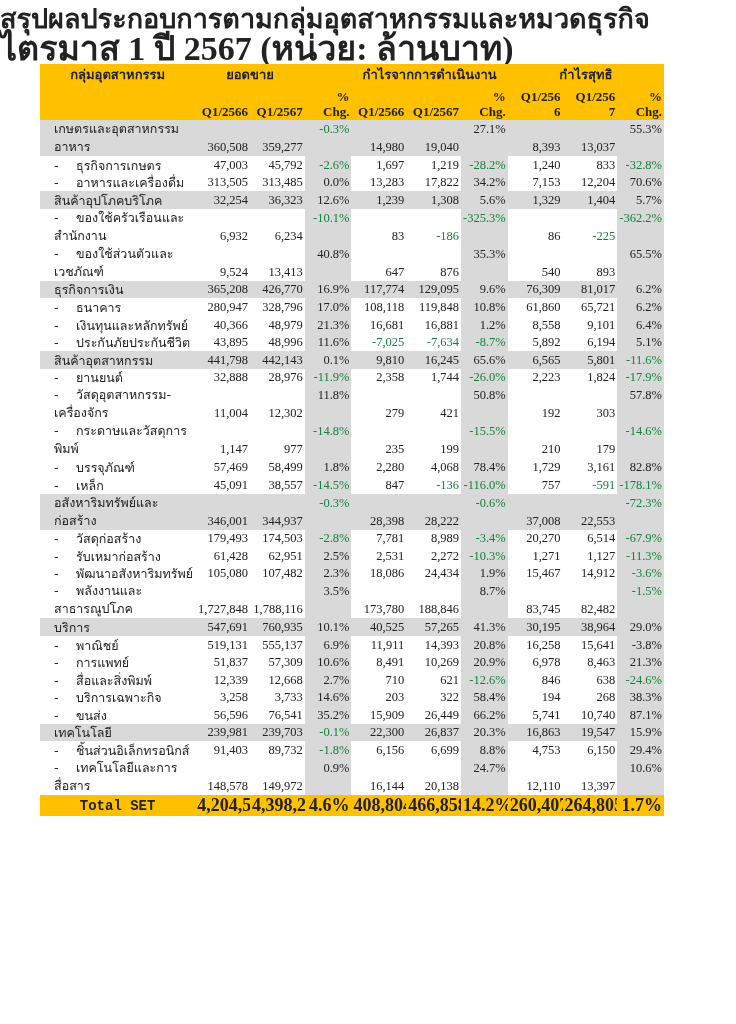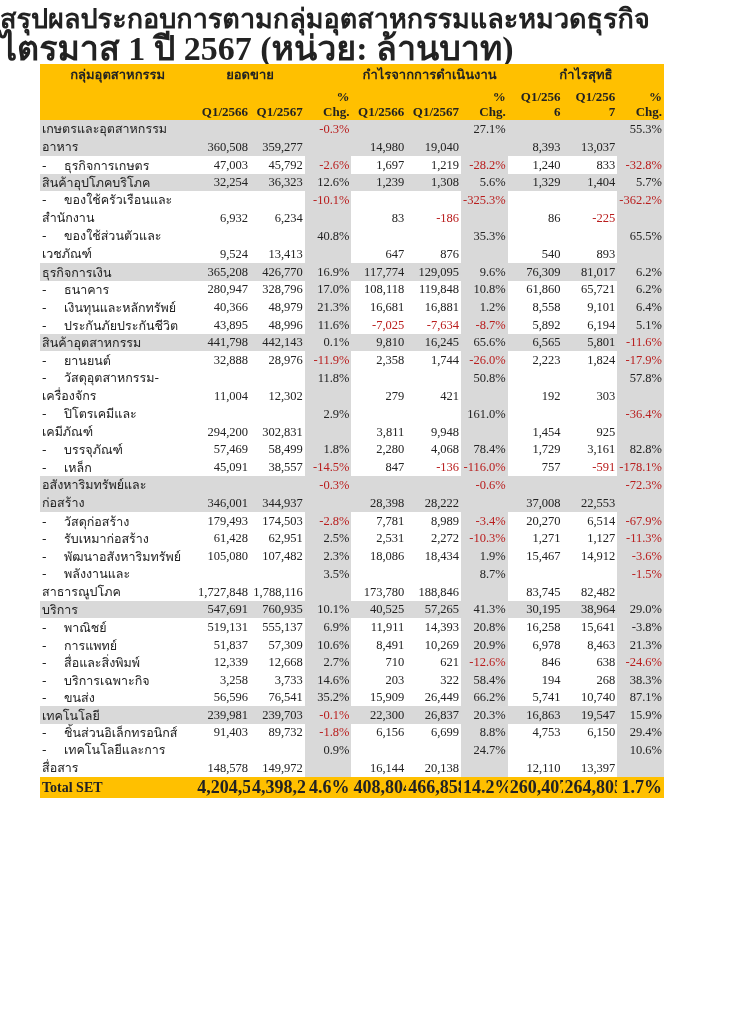--- a/index.html
+++ b/index.html
@@ -12,30 +12,30 @@
     col.c-name { width: 153px; }
     col.c-num { width: 54px; }
     col.c-chg { width: 46px; }
     col.c-np { width: 54px; }
     thead tr.h1 th { background: #ffc000; height: 20px; font-family: Liberation Sans, sans-serif; font-size: 13px; font-weight: bold; vertical-align: middle; color: #222; text-align: center; }
     thead tr.h2 th { background: #ffc000; height: 34px; font-size: 13px; font-weight: bold; text-align: right; vertical-align: bottom; line-height: 15px; padding-bottom: 1px; }
     th.h-group { text-align: center; }
     th.h-name { text-align: center; }
     th .sub { display: block; }
     tbody td { height: 17.6px; line-height: 17px; text-align: right; vertical-align: bottom; }
-    tbody td.name { text-align: left; font-family: "DejaVu Sans", "Liberation Sans", sans-serif; font-size: 12.5px; vertical-align: bottom; padding-left: 2px; }
+    tbody td.name { text-align: left; font-family: "DejaVu Sans", "Liberation Sans", sans-serif; font-size: 12.5px; vertical-align: bottom; padding-left: 14px; }
     tbody tr.grp td { background: #d9d9d9; }
     tbody td.chg { background: #d9d9d9; }
-    .neg { color: #b91c1c; }
+    .neg { color: #15803d; }
     tr.two td { height: 36px; }
     tr.two td.name { line-height: 18px; vertical-align: top; white-space: normal; }
     tr.two td.chg { vertical-align: top; line-height: 18px; }
     tr.two td.num { vertical-align: bottom; line-height: 18px; }
     tfoot td { background: #ffc000; height: 20px; font-weight: bold; text-align: right; font-size: 18px; }
-    tfoot td.name { text-align: left; font-size: 14px; }
+    tfoot td.name { text-align: center; font-size: 14px; font-family: Liberation Mono, monospace; }
     .dash { display: inline-block; width: 22px; }
   </style>
 </head>
 <body>
 
 <div class="title-block">
   <div class="title-line">สรุปผลประกอบการตามกลุ่มอุตสาหกรรมและหมวดธุรกิจ</div>
   <div class="title-line l2">ไตรมาส 1 ปี 2567 (หน่วย: ล้านบาท)</div>
 </div>
 
@@ -106,20 +106,32 @@
         <td class="num">47,003</td>
         <td class="num">45,792</td>
         <td class="chg neg">-2.6%</td>
         <td class="num">1,697</td>
         <td class="num">1,219</td>
         <td class="chg neg">-28.2%</td>
         <td class="num">1,240</td>
         <td class="num">833</td>
         <td class="chg neg">-32.8%</td>
       </tr>
+      <tr class="sub">
+        <td class="name"><span class="dash">-</span><span>อาหารและเครื่องดื่ม</span></td>
+        <td class="num">313,505</td>
+        <td class="num">313,485</td>
+        <td class="chg">0.0%</td>
+        <td class="num">13,283</td>
+        <td class="num">17,822</td>
+        <td class="chg">34.2%</td>
+        <td class="num">7,153</td>
+        <td class="num">12,204</td>
+        <td class="chg">70.6%</td>
+      </tr>
       <tr class="grp">
         <td class="name"><span>สินค้าอุปโภคบริโภค</span></td>
         <td class="num">32,254</td>
         <td class="num">36,323</td>
         <td class="chg">12.6%</td>
         <td class="num">1,239</td>
         <td class="num">1,308</td>
         <td class="chg">5.6%</td>
         <td class="num">1,329</td>
         <td class="num">1,404</td>
@@ -227,30 +239,30 @@
         <td class="num">12,302</td>
         <td class="chg">11.8%</td>
         <td class="num">279</td>
         <td class="num">421</td>
         <td class="chg">50.8%</td>
         <td class="num">192</td>
         <td class="num">303</td>
         <td class="chg">57.8%</td>
       </tr>
       <tr class="sub two">
-        <td class="name"><span class="dash">-</span><span>ปิโตรเคมีและ</span><br><span>เคมีภัณฑ์</span></td>
-        <td class="num">294,200</td>
-        <td class="num">302,831</td>
-        <td class="chg">2.9%</td>
-        <td class="num">3,811</td>
-        <td class="num">9,948</td>
-        <td class="chg">161.0%</td>
-        <td class="num">1,454</td>
-        <td class="num">925</td>
-        <td class="chg neg">-36.4%</td>
+        <td class="name"><span class="dash">-</span><span>กระดาษและวัสดุการ</span><br><span>พิมพ์</span></td>
+        <td class="num">1,147</td>
+        <td class="num">977</td>
+        <td class="chg neg">-14.8%</td>
+        <td class="num">235</td>
+        <td class="num">199</td>
+        <td class="chg neg">-15.5%</td>
+        <td class="num">210</td>
+        <td class="num">179</td>
+        <td class="chg neg">-14.6%</td>
       </tr>
       <tr class="sub">
         <td class="name"><span class="dash">-</span><span>บรรจุภัณฑ์</span></td>
         <td class="num">57,469</td>
         <td class="num">58,499</td>
         <td class="chg">1.8%</td>
         <td class="num">2,280</td>
         <td class="num">4,068</td>
         <td class="chg">78.4%</td>
         <td class="num">1,729</td>
@@ -304,21 +316,21 @@
         <td class="num">1,271</td>
         <td class="num">1,127</td>
         <td class="chg neg">-11.3%</td>
       </tr>
       <tr class="sub">
         <td class="name"><span class="dash">-</span><span>พัฒนาอสังหาริมทรัพย์</span></td>
         <td class="num">105,080</td>
         <td class="num">107,482</td>
         <td class="chg">2.3%</td>
         <td class="num">18,086</td>
-        <td class="num">18,434</td>
+        <td class="num">24,434</td>
         <td class="chg">1.9%</td>
         <td class="num">15,467</td>
         <td class="num">14,912</td>
         <td class="chg neg">-3.6%</td>
       </tr>
       <tr class="sub two">
         <td class="name"><span class="dash">-</span><span>พลังงานและ</span><br><span>สาธารณูปโภค</span></td>
         <td class="num">1,727,848</td>
         <td class="num">1,788,116</td>
         <td class="chg">3.5%</td>

